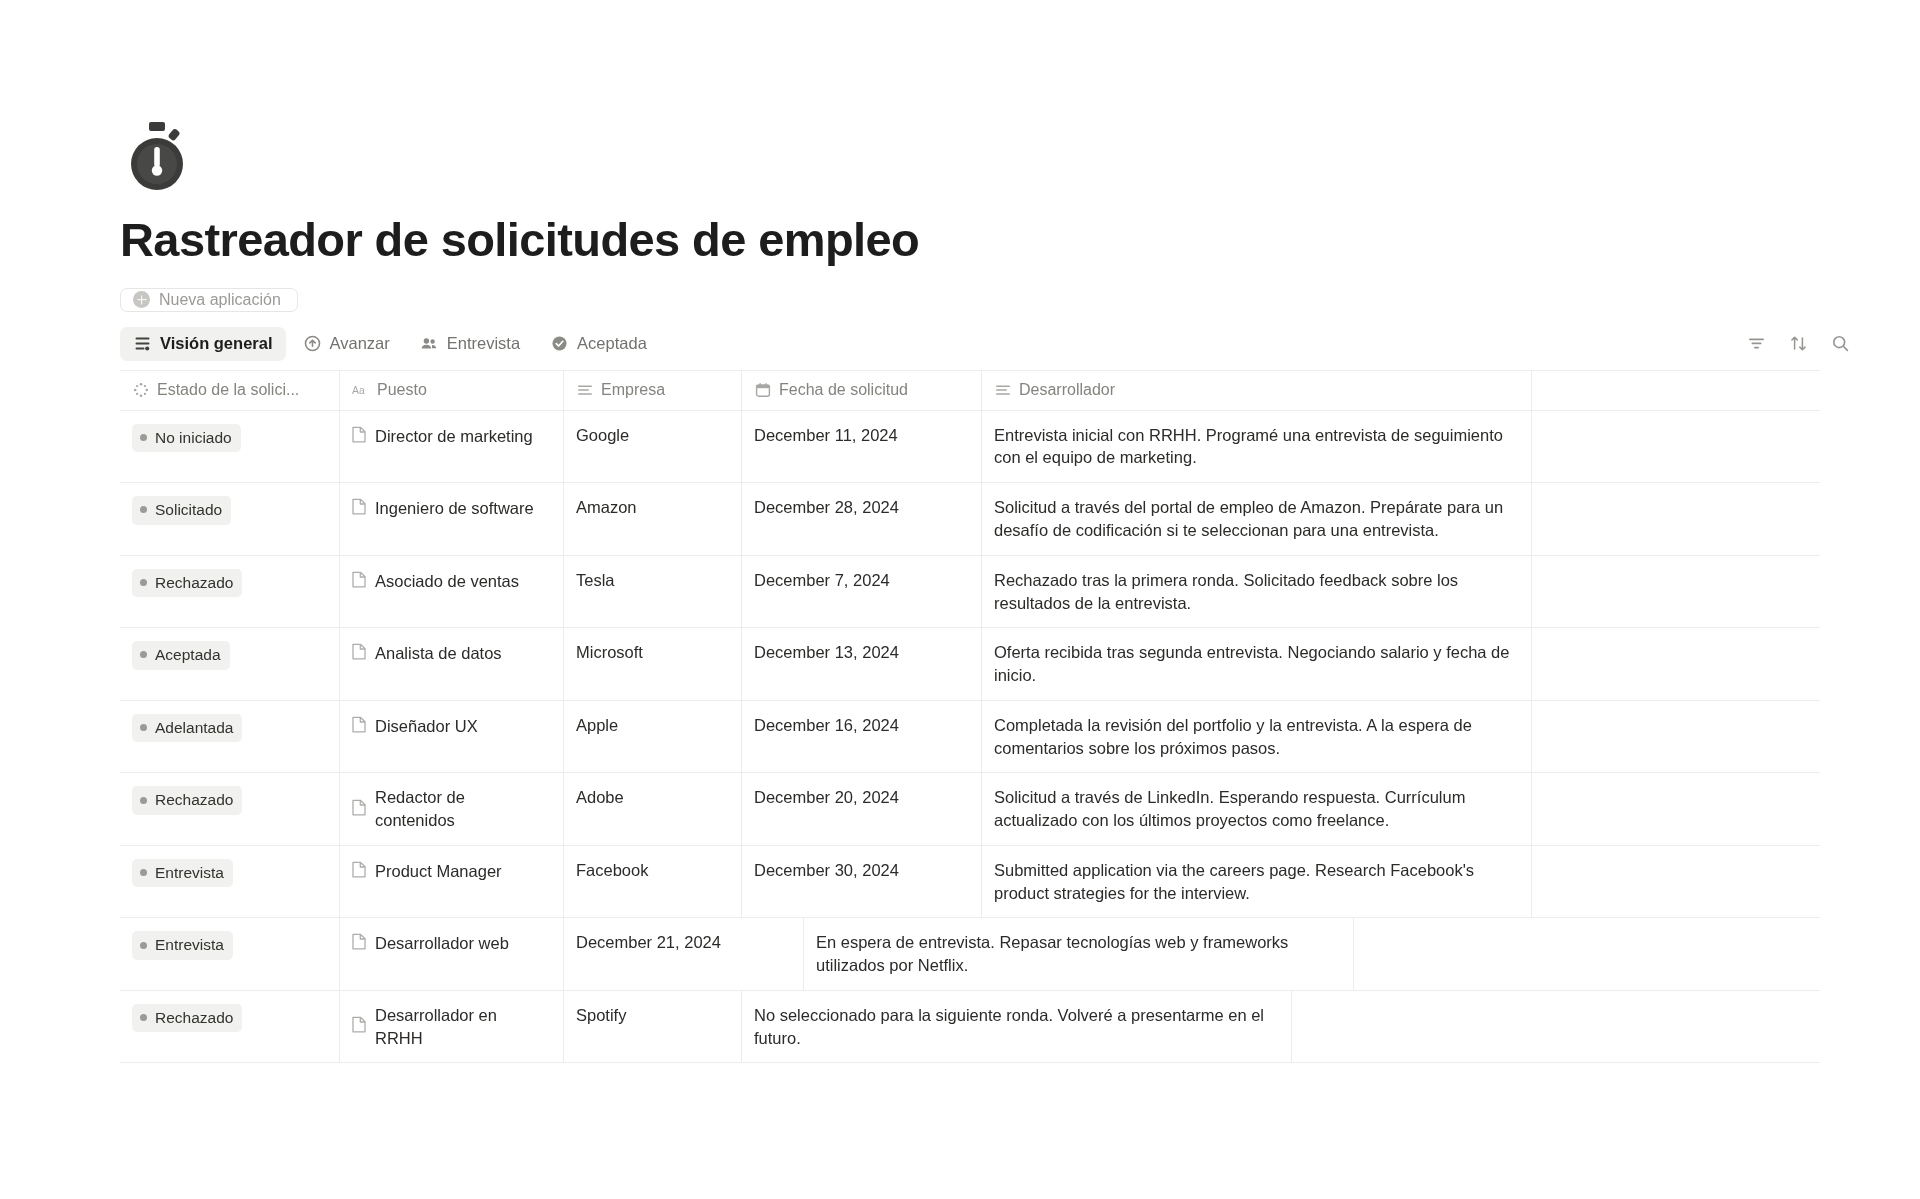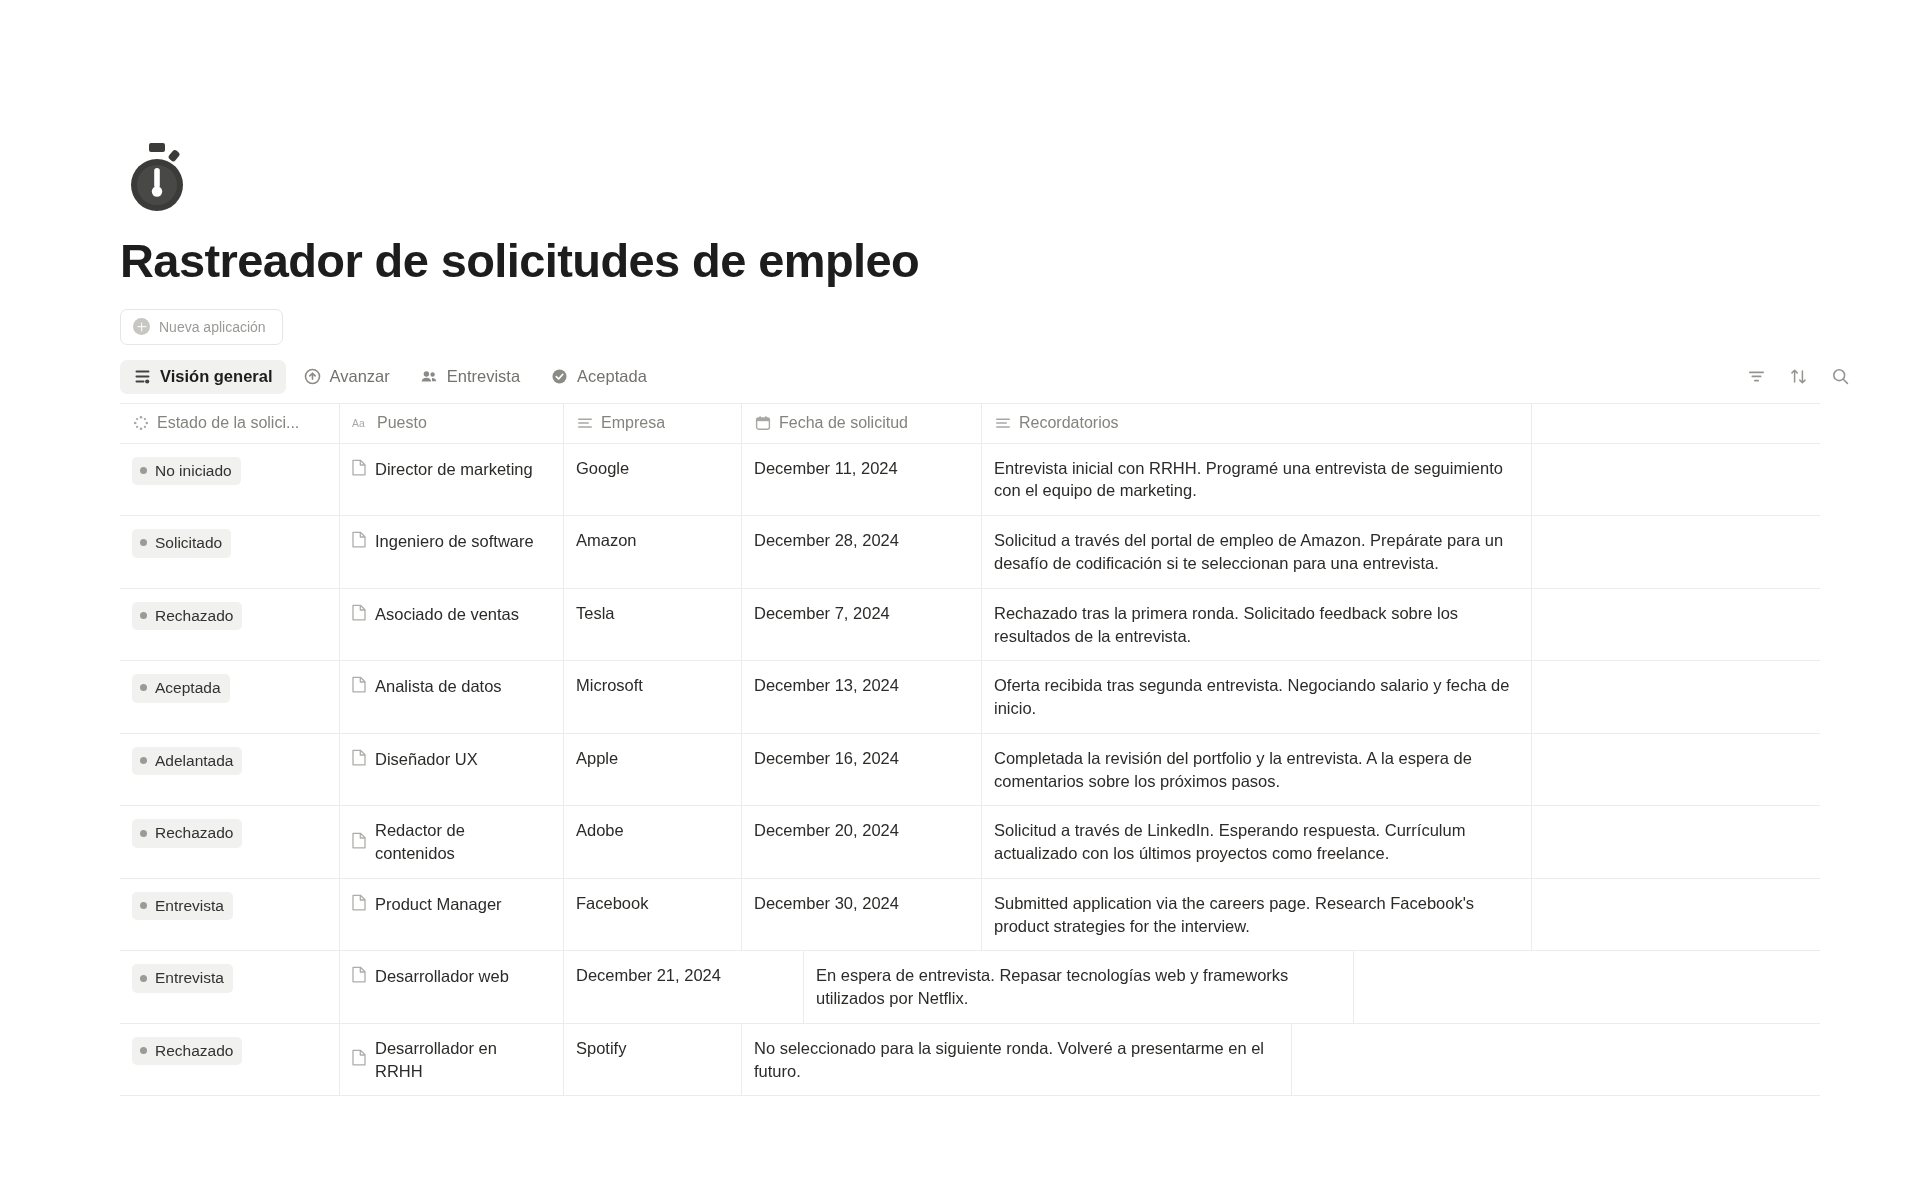--- a/index.html
+++ b/index.html
@@ -13,21 +13,20 @@
   .page {
     position: relative;
     width: 1920px;
     height: 1199px;
     overflow: hidden;
     background: #fff;
   }
   .content {
     padding-left: 120px;
     padding-top: 118px;
-    margin-top: 21px;
   }
 
   
   .page-icon {
     width: 78px; height: 78px;
     margin-bottom: 18px;
     position: relative;
   }
   .page-icon svg { display:block; }
 
@@ -39,27 +38,27 @@
     color: #1d1d1d;
     letter-spacing: -0.6px;
     margin: 0 0 22px 0;
   }
 
   
   .new-app-btn {
     display: inline-flex;
     align-items: center;
     gap: 9px;
-    height: 36px;
+    height: 24px;
     padding: 0 16px 0 12px;
     border: 1px solid #e6e6e4;
     border-radius: 7px;
     background: #fff;
     color: #9b9a97;
-    font-size: 14px;
+    font-size: 16px;
     cursor: pointer;
     margin-bottom: 10px;
   }
   .new-app-btn .plus-circle {
     width: 17px; height: 17px;
     border-radius: 50%;
     background: #c7c6c3;
     position: relative;
     flex: none;
   }
@@ -355,21 +354,21 @@
         </div>
 
         <div class="th col-notes">
           <span class="hico">
             <svg width="16" height="16" viewBox="0 0 16 16">
                 <rect x="1" y="3.4" width="14" height="1.5" rx=".75" fill="#8b8a86"></rect>
                 <rect x="1" y="7.3" width="11" height="1.5" rx=".75" fill="#8b8a86"></rect>
                 <rect x="1" y="11.2" width="14" height="1.5" rx=".75" fill="#8b8a86"></rect>
               </svg>
           </span>
-          <span class="th-label">Recordatorios</span>
+          <span class="th-label">Desarrollador</span>
         </div>
 
         <div class="th col-extra">
           <span class="th-label"></span>
         </div>
       </div>
 
       <div class="trow">
         <div class="td col-status">
           <span class="status-pill">

